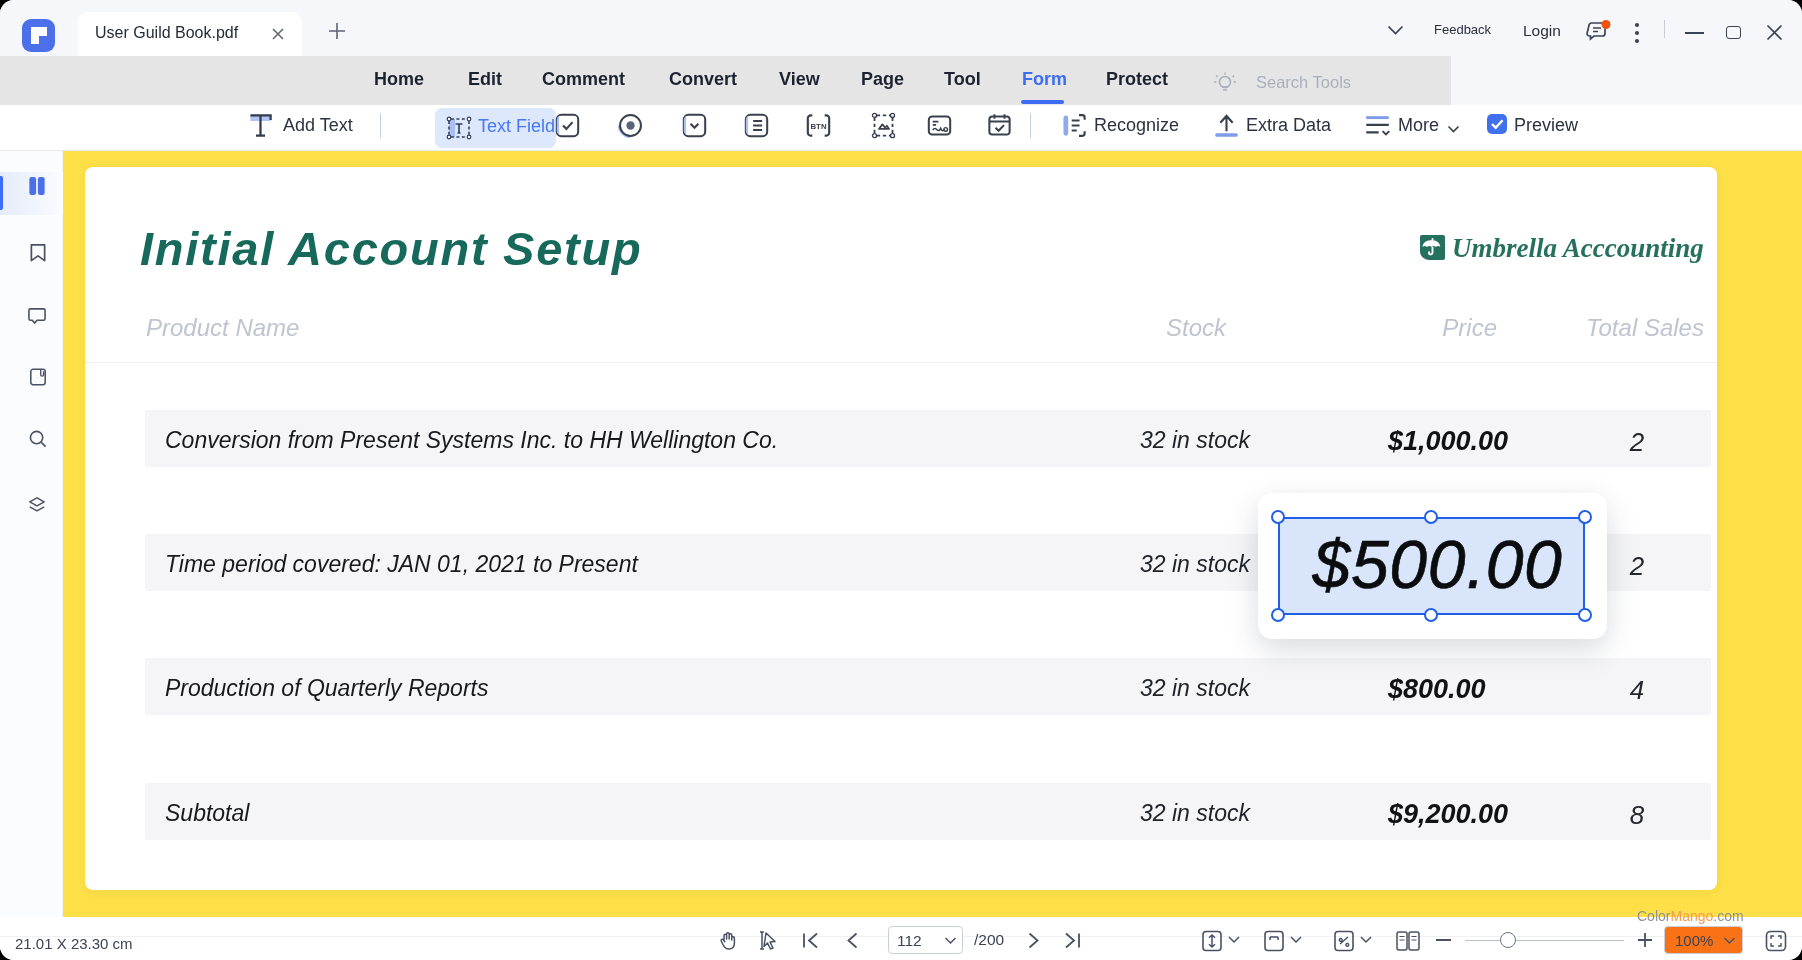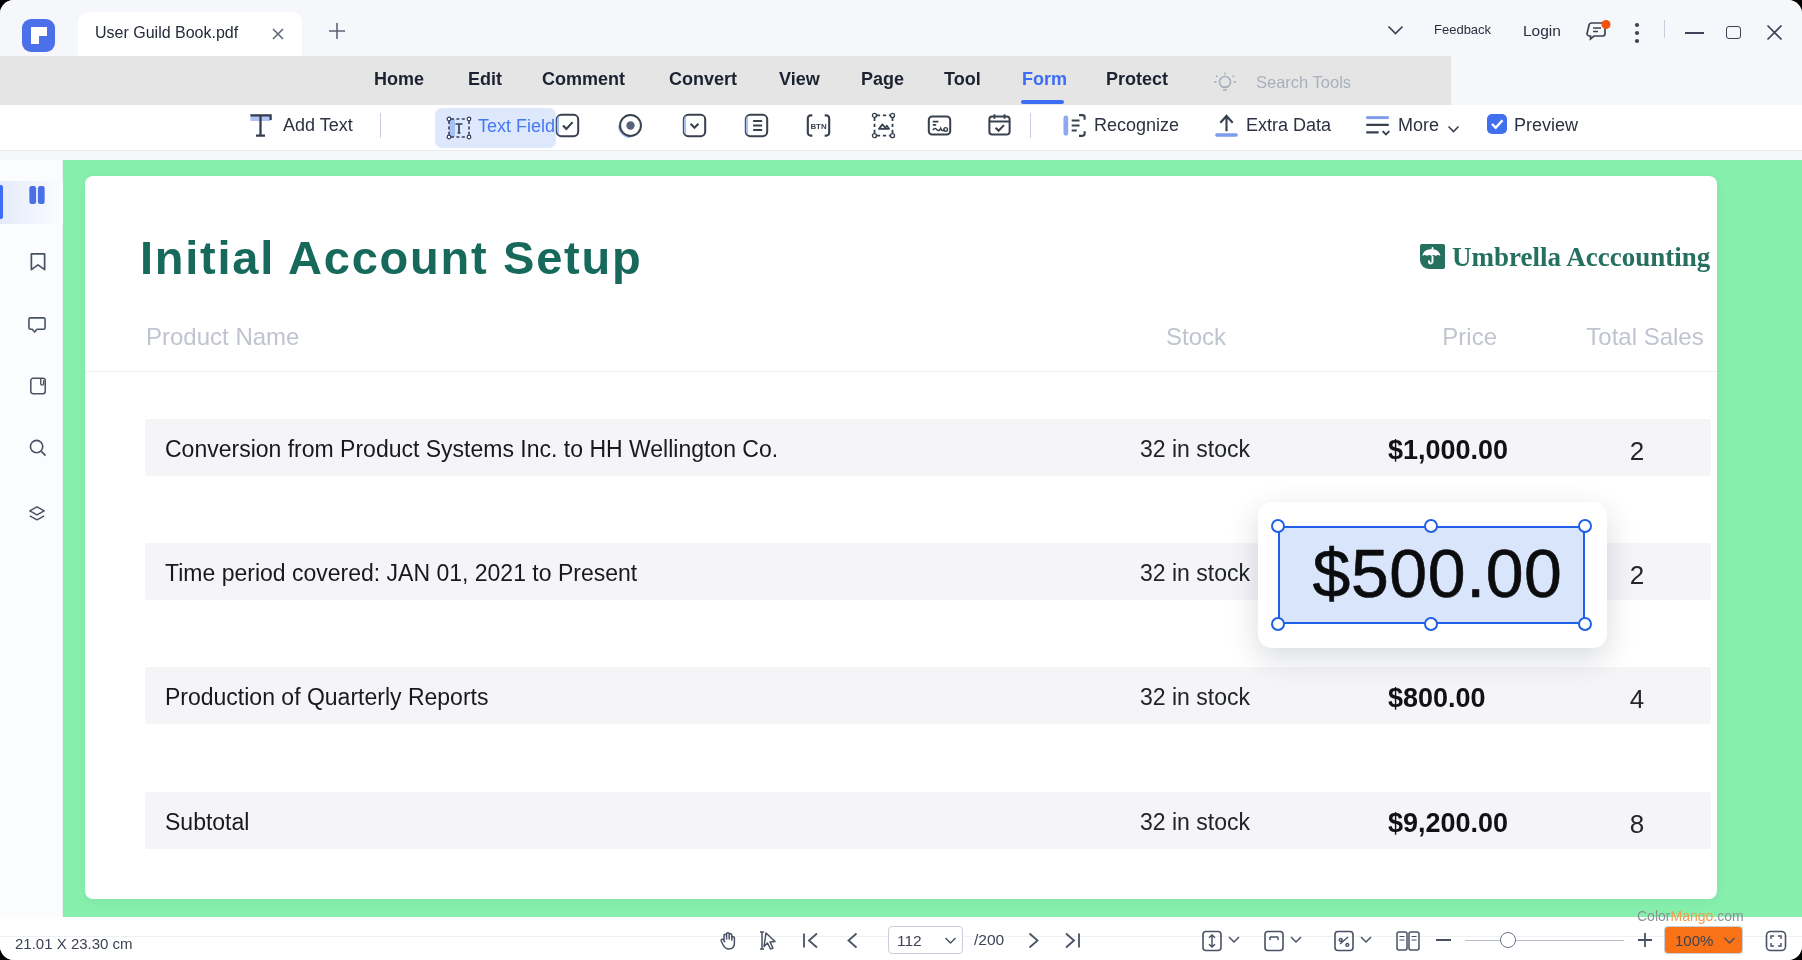--- a/index.html
+++ b/index.html
@@ -28,21 +28,21 @@
   
   .toolbar { position:absolute; left:0; top:105px; width:1802px; height:46px; background:#fff; border-bottom:1px solid #E8EAF0; }
   .tlabel { position:absolute; font-size:18px; color:#2C3242; top:10px; }
   .vsep { position:absolute; top:8px; width:1px; height:25px; background:#C7CEDF; }
   .tfbtn { position:absolute; left:403px; top:3px; width:121px; height:40px; background:#DDE8FC; border-radius:7px;margin-left:32px; }
   .tfbtn span { position:absolute; left:43px; top:8px; font-size:18px; color:#4678F3; }
   .icon24 { position:absolute; top:7px; width:27px; height:27px; }
   .prevchk { position:absolute; left:1487px; top:9px; width:20px; height:20px; background:#4170EE; border-radius:5px; }
 
   
-  .content { position:absolute; left:0; top:160px; width:1802px; height:766px; background:#86efac; }
+  .content { position:absolute; left:0; top:151px; width:1802px; height:766px; background:#fde047;font-style:italic; }
   .sidebar { position:absolute; left:0; top:0; width:63px; height:766px; background:#FBFCFE; border-right:1px solid #EEF0F4; }
   .sb-active-bg { position:absolute; left:0; top:21px; width:63px; height:43px; background:linear-gradient(90deg,#E4EBFA, #FBFCFE); }
   .sb-bar { position:absolute; left:0; top:25px; width:3px; height:34px; background:#3E6DF5; border-radius:0 2px 2px 0; }
   .sbi { position:absolute; left:23px; width:18px; height:18px; }
 
   .page { position:absolute; left:85px; top:16px; width:1632px; height:723px; background:#fff; border-radius:8px; box-shadow:0 2px 10px rgba(30,40,60,0.05); }
 
   .doctitle { position:absolute; left:55px; top:54px; font-size:47px; font-weight:bold; color:#17695B; letter-spacing:1.75px; }
 
   .logo { position:absolute; left:1335px; top:67px; }
@@ -276,21 +276,21 @@
         <div class="txt">Umbrella Acccounting</div>
       </div>
 
       <div class="thead" style="left:61px">Product Name</div>
       <div class="thead" style="left:1051px;width:120px;text-align:center">Stock</div>
       <div class="thead" style="left:1292px;width:120px;text-align:right">Price</div>
       <div class="thead" style="left:1495px;width:130px;text-align:center">Total Sales</div>
       <div class="thr"></div>
 
       <div class="row" style="top:243px">
-        <div class="rname">Conversion from Product Systems Inc. to HH Wellington Co.</div>
+        <div class="rname">Conversion from Present Systems Inc. to HH Wellington Co.</div>
         <div class="rstock">32 in stock</div>
         <div class="rprice">$1,000.00</div>
         <div class="rtotal">2</div>
       </div>
       <div class="row" style="top:367px">
         <div class="rname">Time period covered: JAN 01, 2021 to Present</div>
         <div class="rstock">32 in stock</div>
         <div class="rtotal">2</div>
       </div>
       <div class="row" style="top:491px">

